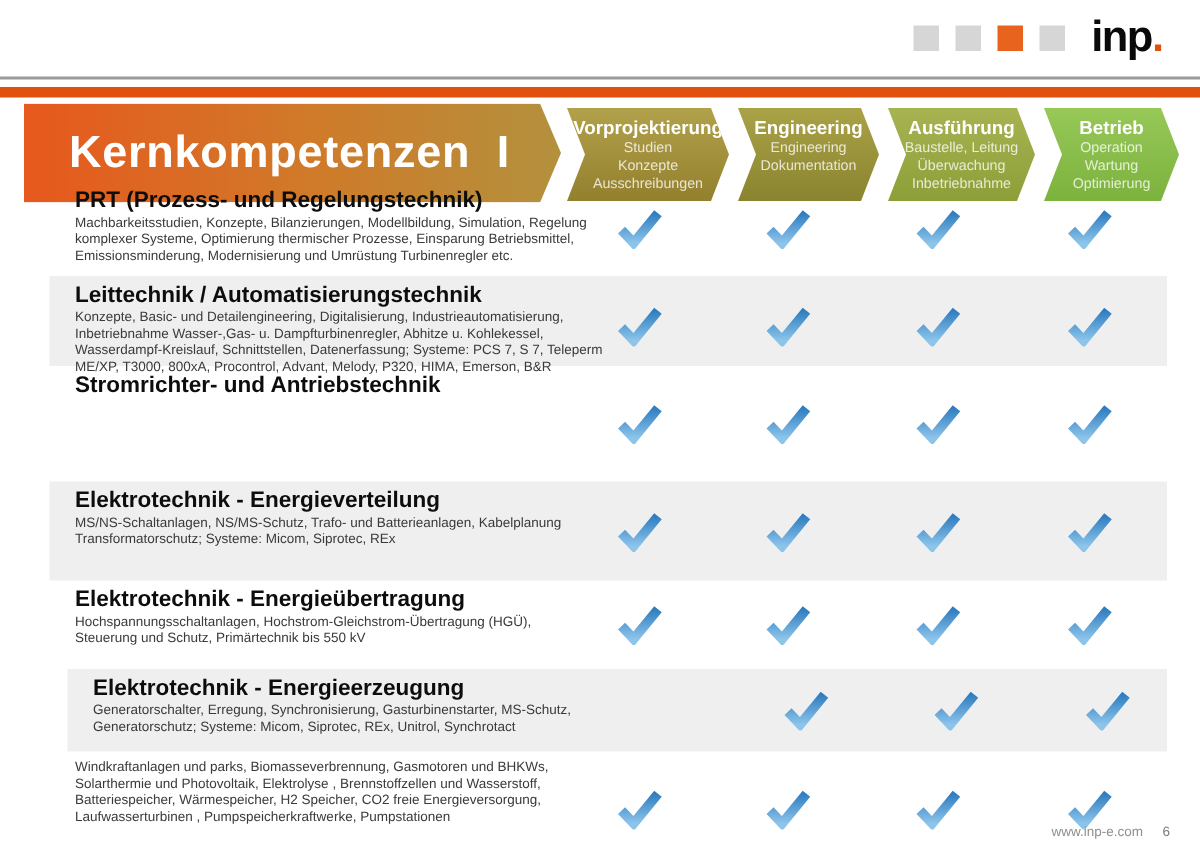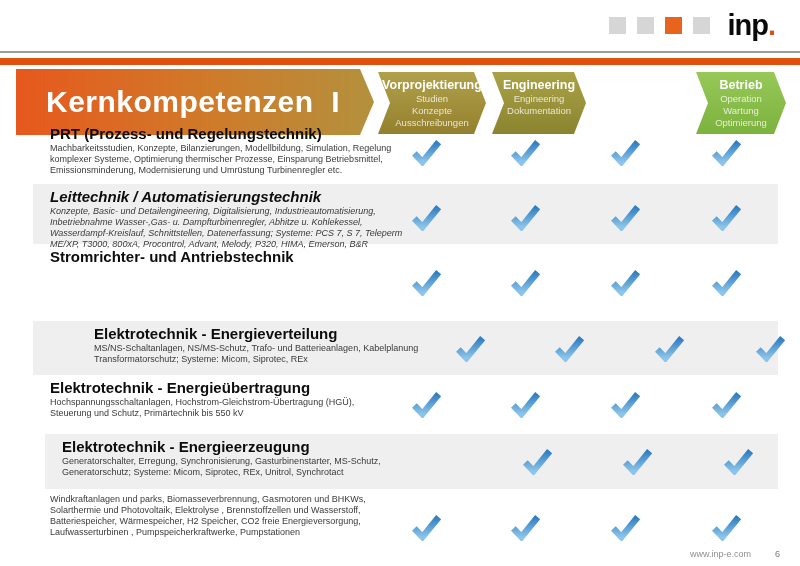--- a/index.html
+++ b/index.html
@@ -34,34 +34,34 @@
   .chev1 { left:378px; width:108px; background:linear-gradient(#b2a14b,#93802e); }
   .chev2 { left:492px; width:94px;  background:linear-gradient(#aaa246,#8a8430); }
   .chev3 { left:592px; width:98px;  background:linear-gradient(#a8b352,#8c9f38); }
   .chev4 { left:696px; width:90px;  background:linear-gradient(#97c858,#7cb23e); }
 
   
   .rows { position:absolute; top:121px; left:33px; width:745px; }
   .row { display:grid; grid-template-columns:345px 97px 100px 101px 101px; }
   .row.alt { background:#efefef; }
   .row:nth-child(1){ height:63px; }
-  .row:nth-child(2){ height:60px;font-style:italic; }
+  .row:nth-child(2){ height:60px; }
   .row:nth-child(3){ height:77px; }
-  .row:nth-child(4){ height:54px;padding-left:44px; }
+  .row:nth-child(4){ height:66px; }
   .row:nth-child(5){ height:59px; }
   .row:nth-child(6){ height:55px;margin-left:12px; }
   .row:nth-child(7){ height:76px; }
   .row-text { padding:4px 0 0 17px; overflow:visible; }
   .row-title { font-size:15px; font-weight:bold; color:#0d0d0d; line-height:17px; white-space:pre; }
   .row-desc  { font-size:9px; color:#3a3a3a; line-height:11px; margin-top:1px; white-space:pre; }
   .cell { display:flex; align-items:center; justify-content:center; }
   .check svg { display:block; }
 
   
-  .footer { position:absolute; right:20px; bottom:7px; display:flex; gap:24px; align-items:center;
+  .footer { position:absolute; right:20px; bottom:7px; display:flex; gap:13px; align-items:center;
             font-size:9px; color:#8f8f8f; }
   .footer .pageno { color:#7a7a7a; }
 </style>
 </head>
 <body>
 
 <svg width="0" height="0" style="position:absolute" aria-hidden="true">
   <defs>
     <linearGradient id="chkgrad" x1="0" y1="0" x2="0" y2="1">
       <stop offset="0" stop-color="#2f7dc0"></stop>
@@ -91,20 +91,26 @@
     <div class="chev-title">Vorprojektierung</div>
     <div class="chev-lines">Studien
 Konzepte
 Ausschreibungen</div>
   </div>
   <div class="chev chev2">
     <div class="chev-title">Engineering</div>
     <div class="chev-lines">Engineering
 Dokumentation</div>
   </div>
+  <div class="chev chev3">
+    <div class="chev-title">Ausführung</div>
+    <div class="chev-lines">Baustelle, Leitung
+Überwachung
+Inbetriebnahme</div>
+  </div>
   <div class="chev chev4">
     <div class="chev-title">Betrieb</div>
     <div class="chev-lines">Operation
 Wartung
 Optimierung</div>
   </div>
 
   <div class="rows">
 
     <div class="row">

